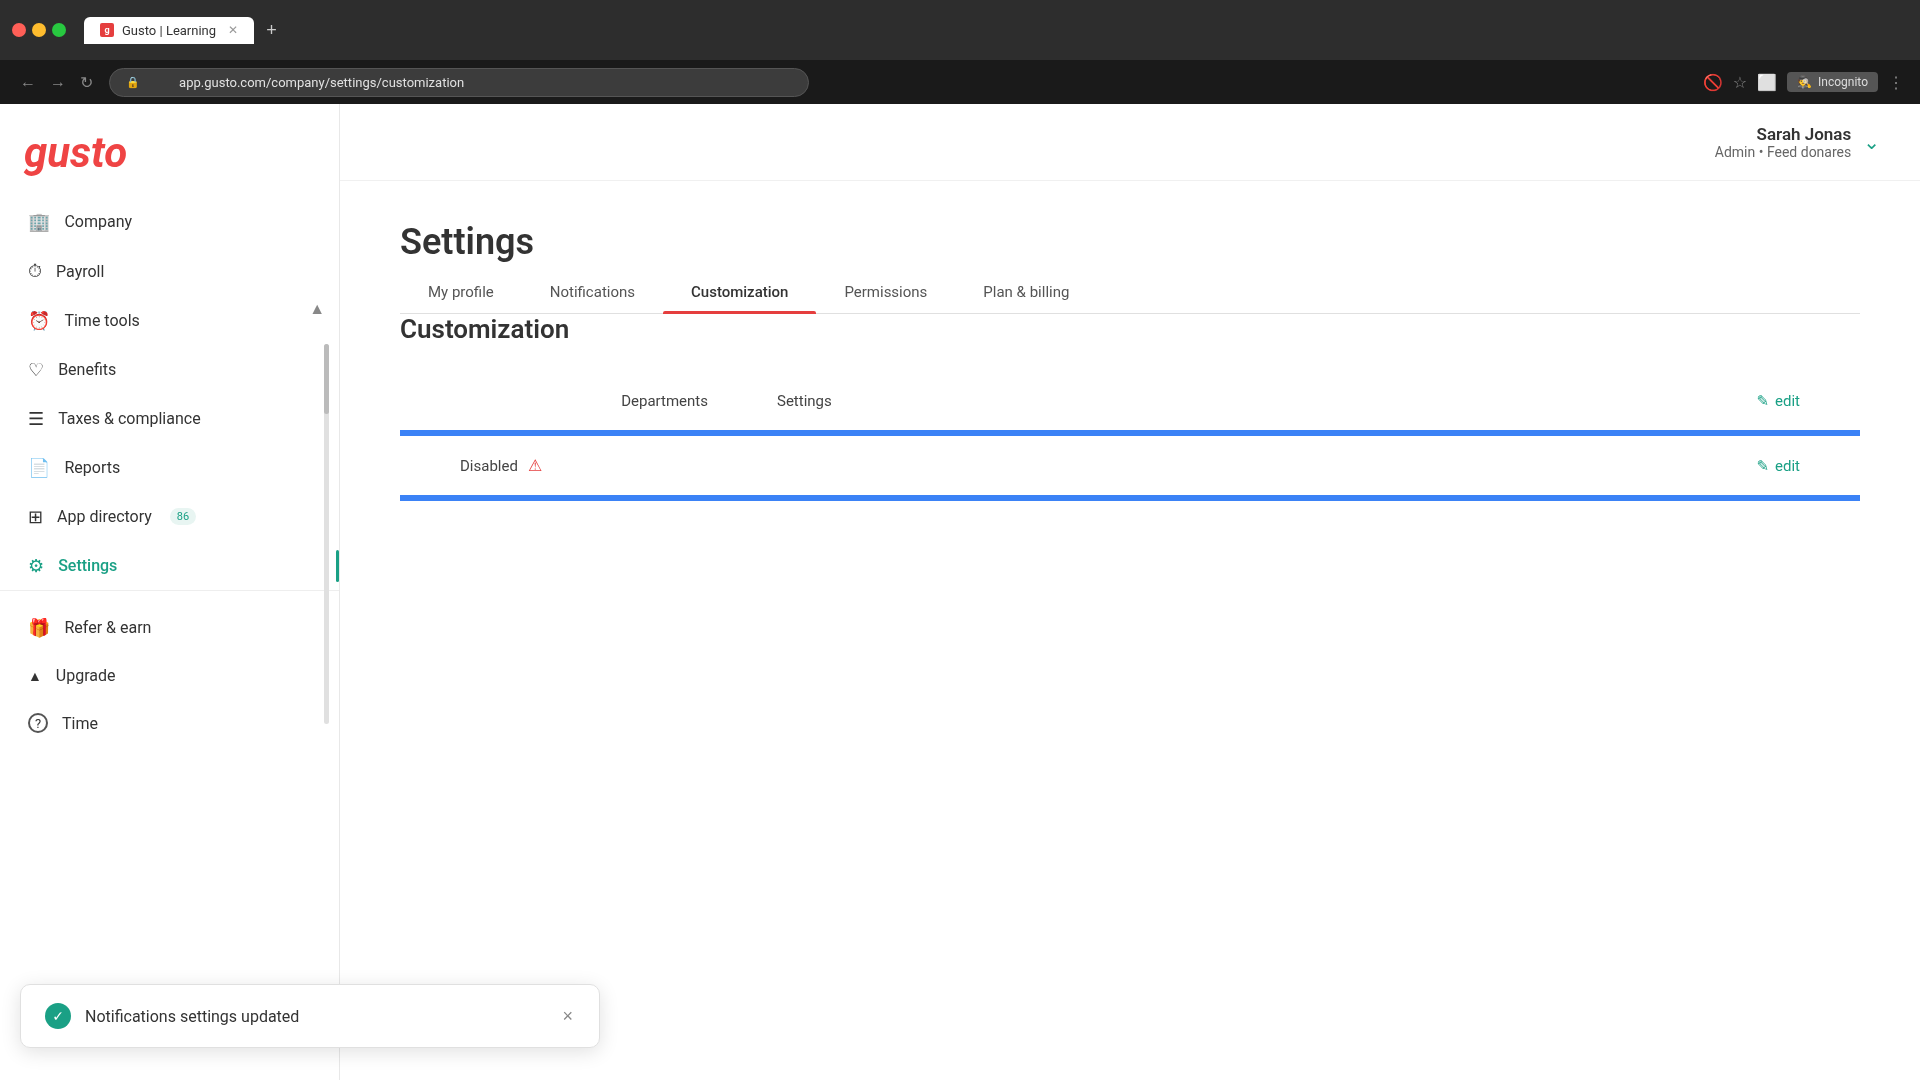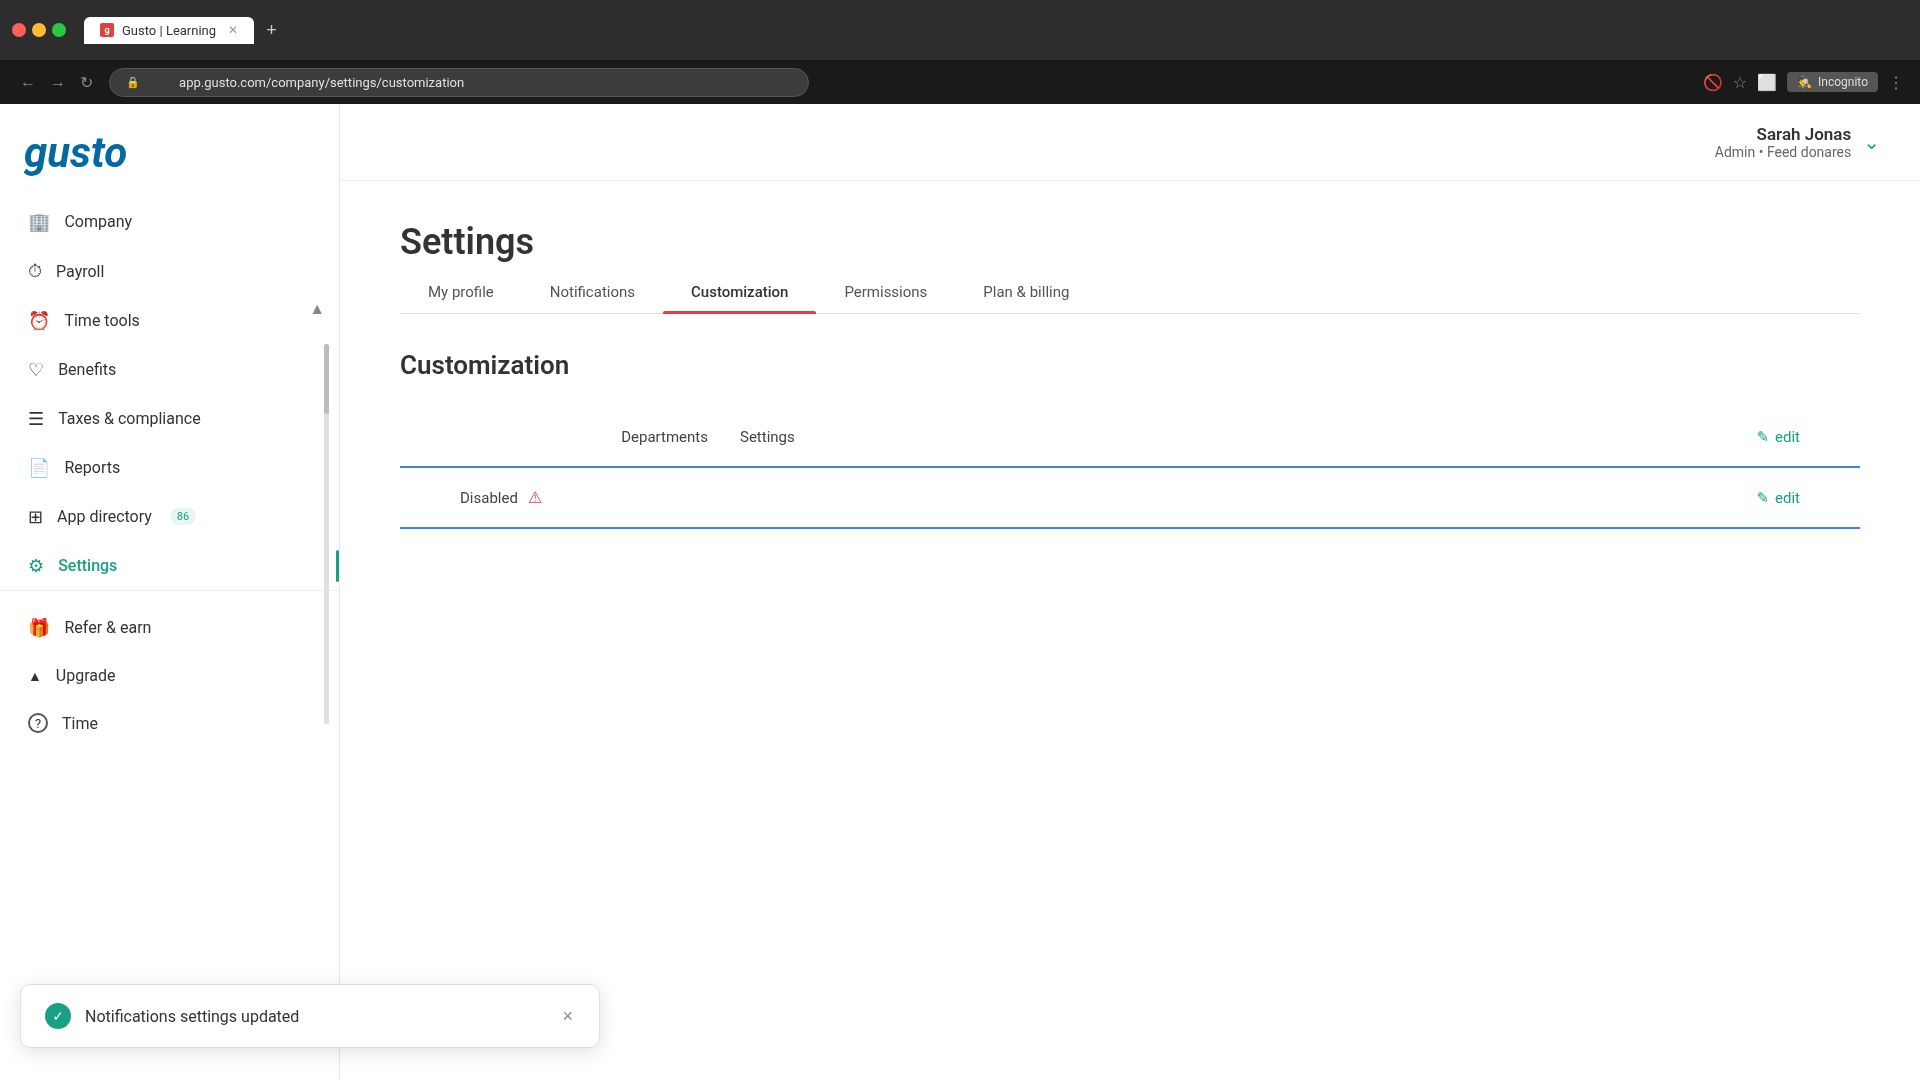--- a/index.html
+++ b/index.html
@@ -29,21 +29,21 @@
     .address-right { display: flex; gap: 10px; margin-left: auto; align-items: center; }
     .addr-icon { color: #888; font-size: 16px; cursor: pointer; }
     .incognito-badge { background: #555; color: #ddd; font-size: 12px; padding: 3px 10px; border-radius: 4px; display: flex; align-items: center; gap: 6px; }
 
     
     .app-container { display: flex; height: calc(1080px - 104px); background: #fff; }
 
     
     .sidebar { width: 340px; background: #fff; border-right: 1px solid #e8e8e8; display: flex; flex-direction: column; position: relative; padding-top: 0; }
     .sidebar-header { padding: 24px 24px 12px; }
-    .gusto-logo { font-size: 42px; font-weight: 700; color: #0369a1; font-style: italic; cursor: pointer; }
+    .gusto-logo { font-size: 42px; font-weight: 700; color: #ef4444; font-style: italic; cursor: pointer; }
     .sidebar-scroll { flex: 1; overflow-y: auto; padding: 8px 0; }
     .sidebar-item { display: flex; align-items: center; gap: 14px; padding: 14px 28px; cursor: pointer; color: #333; font-size: 16px; text-decoration: none; }
     .sidebar-item.active { color: #1aa085; font-weight: 500; }
     .sidebar-item .item-icon { font-size: 18px; color: inherit; }
     .sidebar-item .badge { background: #e8f5f2; color: #1aa085; font-size: 11px; padding: 2px 7px; border-radius: 10px; margin-left: 4px; }
     .sidebar-bottom { padding: 12px 0; border-top: 1px solid #eee; }
     .active-indicator { width: 3px; height: 32px; background: #1aa085; border-radius: 2px; position: absolute; right: 0; }
 
     
     .main-content { flex: 1; overflow-y: auto; padding: 0; }
@@ -52,29 +52,29 @@
     .user-details { text-align: right; }
     .user-name { font-size: 17px; font-weight: 600; color: #333; }
     .user-role { font-size: 14px; color: #666; }
     .chevron-down { color: #1aa085; font-size: 20px; }
 
     .content-area { padding: 40px 60px; }
     .page-title { font-size: 36px; font-weight: 600; color: #333; margin-bottom: 8px; }
     .page-subtitle { font-size: 15px; color: #666; margin-bottom: 32px; }
 
     
-    .tabs-bar { display: flex; border-bottom: 1px solid #e0e0e0; margin-bottom: 36px; gap: 0; }
+    .tabs-bar { display: flex; border-bottom: 1px solid #e0e0e0; gap: 0; }
     .tab-item { padding: 12px 28px; font-size: 15px; color: #555; cursor: pointer; position: relative; white-space: nowrap; }
     .tab-item.active { color: #333; font-weight: 500; }
     .tab-item.active::after { content: ''; position: absolute; bottom: -1px; left: 0; right: 0; height: 3px; background: #e53e3e; border-radius: 2px 2px 0 0; }
 
     
     .section-title { font-size: 26px; font-weight: 600; color: #333; margin-bottom: 28px; }
     .settings-table { width: 100%; }
-    .settings-row { display: flex; align-items: center; padding: 20px 60px; border-bottom: 2px solid #3b82f6; }
+    .settings-row { display: flex; align-items: center; padding: 20px 60px; border-bottom: 6px solid #3b82f6; gap: 37px; }
     .settings-label { font-size: 15px; color: #444; min-width: 280px; text-align: right; padding-right: 32px; }
     .settings-value { font-size: 15px; color: #444; min-width: 120px; display: flex; align-items: center; gap: 10px; }
     .warning-icon { color: #e53e3e; font-size: 16px; }
     .edit-btn { margin-left: auto; display: flex; align-items: center; gap: 6px; color: #1aa085; font-size: 15px; cursor: pointer; text-decoration: none; }
     .edit-icon { font-size: 15px; }
 
     
     .toast { position: fixed; bottom: 32px; left: 20px; background: #fff; border: 1px solid #e0e0e0; border-radius: 10px; padding: 18px 24px; display: flex; align-items: center; gap: 14px; box-shadow: 0 4px 20px rgba(0,0,0,0.12); width: 580px; z-index: 1000; }
     .toast-icon { width: 26px; height: 26px; background: #1aa085; border-radius: 50%; display: flex; align-items: center; justify-content: center; color: white; font-size: 14px; flex-shrink: 0; }
     .toast-text { font-size: 16px; color: #333; flex: 1; }

